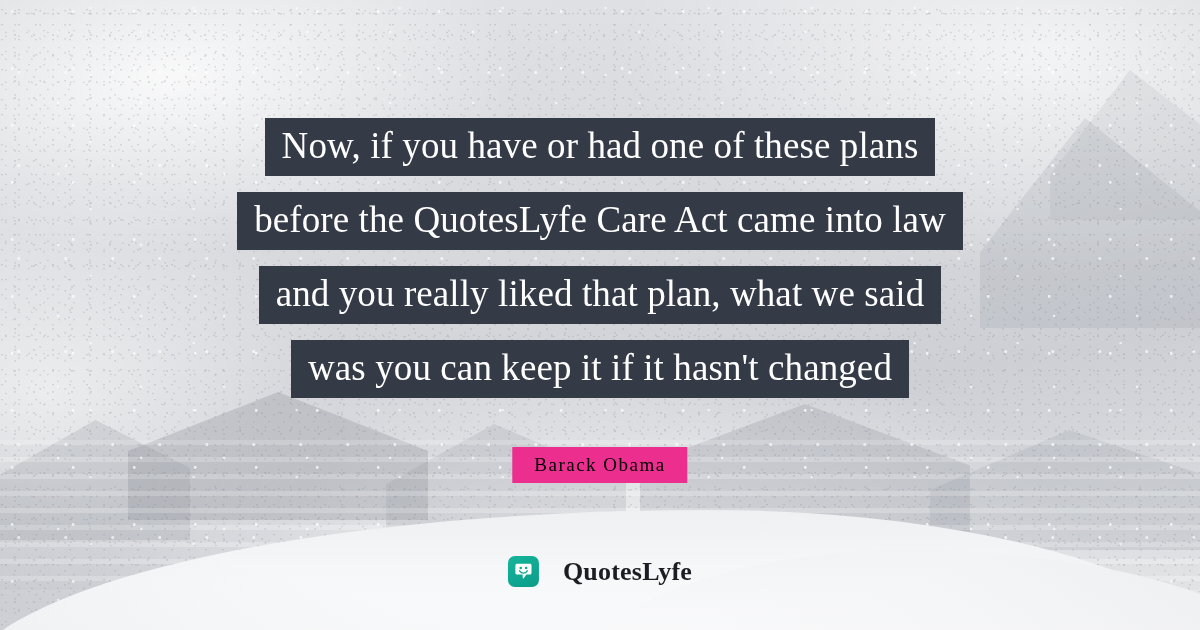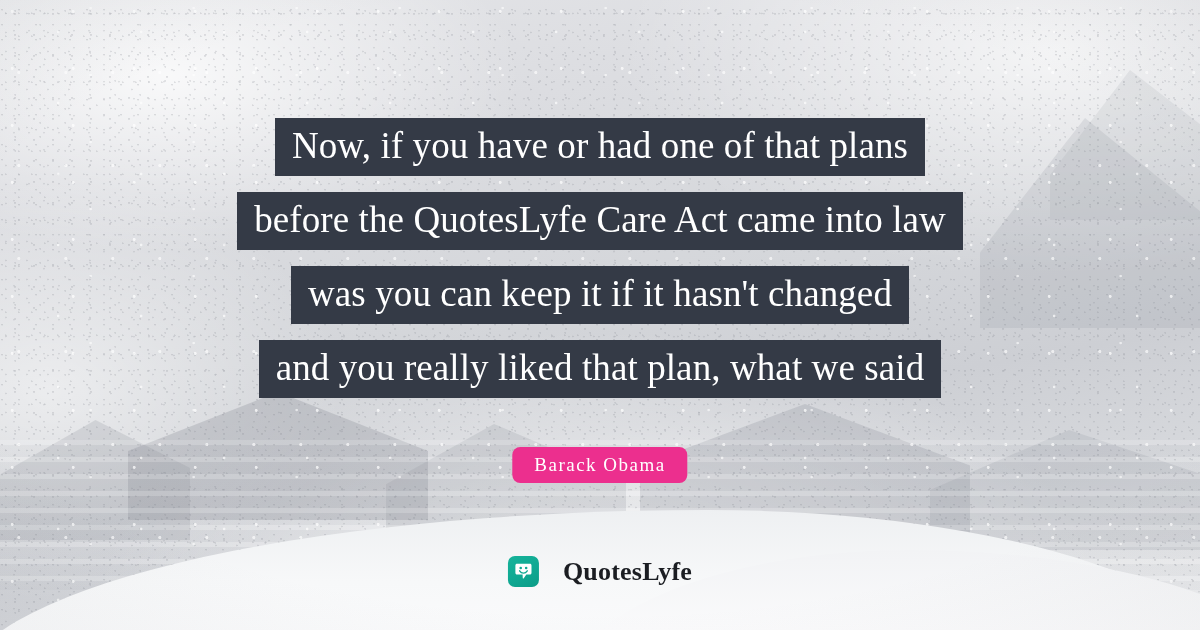--- a/index.html
+++ b/index.html
@@ -185,28 +185,27 @@
     white-space:nowrap;
     letter-spacing:.1px;
   }
 
   #author-badge {
     position:absolute;
     top:447px;
     left:50%;
     transform:translateX(-50%);
     background:#ec2f8e;
-    color:#ffffff;
+    color:#000000;
     font-family:"Liberation Serif", serif;
     font-size:19px;
     line-height:1;
     letter-spacing:1.5px;
     padding:8px 22px 9px 22px;
     white-space:nowrap;
-    border-radius:8px;
   }
 
   #brand {
     position:absolute;
     top:556px;
     left:50%;
     transform:translateX(-50%);
     display:flex;
     align-items:center;
     gap:24px;
@@ -251,24 +250,24 @@
   <div class="bands"></div>
   <div class="speckle"></div>
   <div class="snowfall"></div>
   <div class="drift"></div>
   <div class="drift2"></div>
   <div class="vignette"></div>
 
   <div id="content">
 
     <div id="quote-lines">
-      <span class="quote-line">Now, if you have or had one of that plans</span>
+      <span class="quote-line">Now, if you have or had one of these plans</span>
       <span class="quote-line">before the QuotesLyfe Care Act came into law</span>
+      <span class="quote-line">and you really liked that plan, what we said</span>
       <span class="quote-line">was you can keep it if it hasn't changed</span>
-      <span class="quote-line">and you really liked that plan, what we said</span>
     </div>
 
     <div id="author-badge">Barack Obama</div>
 
     <div id="brand">
       <span id="brand-icon">
         <svg width="21" height="21" viewBox="0 0 24 24" aria-hidden="true">
           <path d="M4.6 3.2h14.8c1 0 1.8.8 1.8 1.8v8.6c0 1-.8 1.8-1.8 1.8h-4.1l-2.9 4.4c-.35.53-1.17.3-1.2-.34l-.2-4.06H4.6c-1 0-1.8-.8-1.8-1.8V5c0-1 .8-1.8 1.8-1.8z" fill="#ffffff"></path>
           <circle cx="8.9" cy="8.1" r="1.45" fill="#0fa892"></circle>
           <circle cx="15.1" cy="8.1" r="1.45" fill="#0fa892"></circle>

